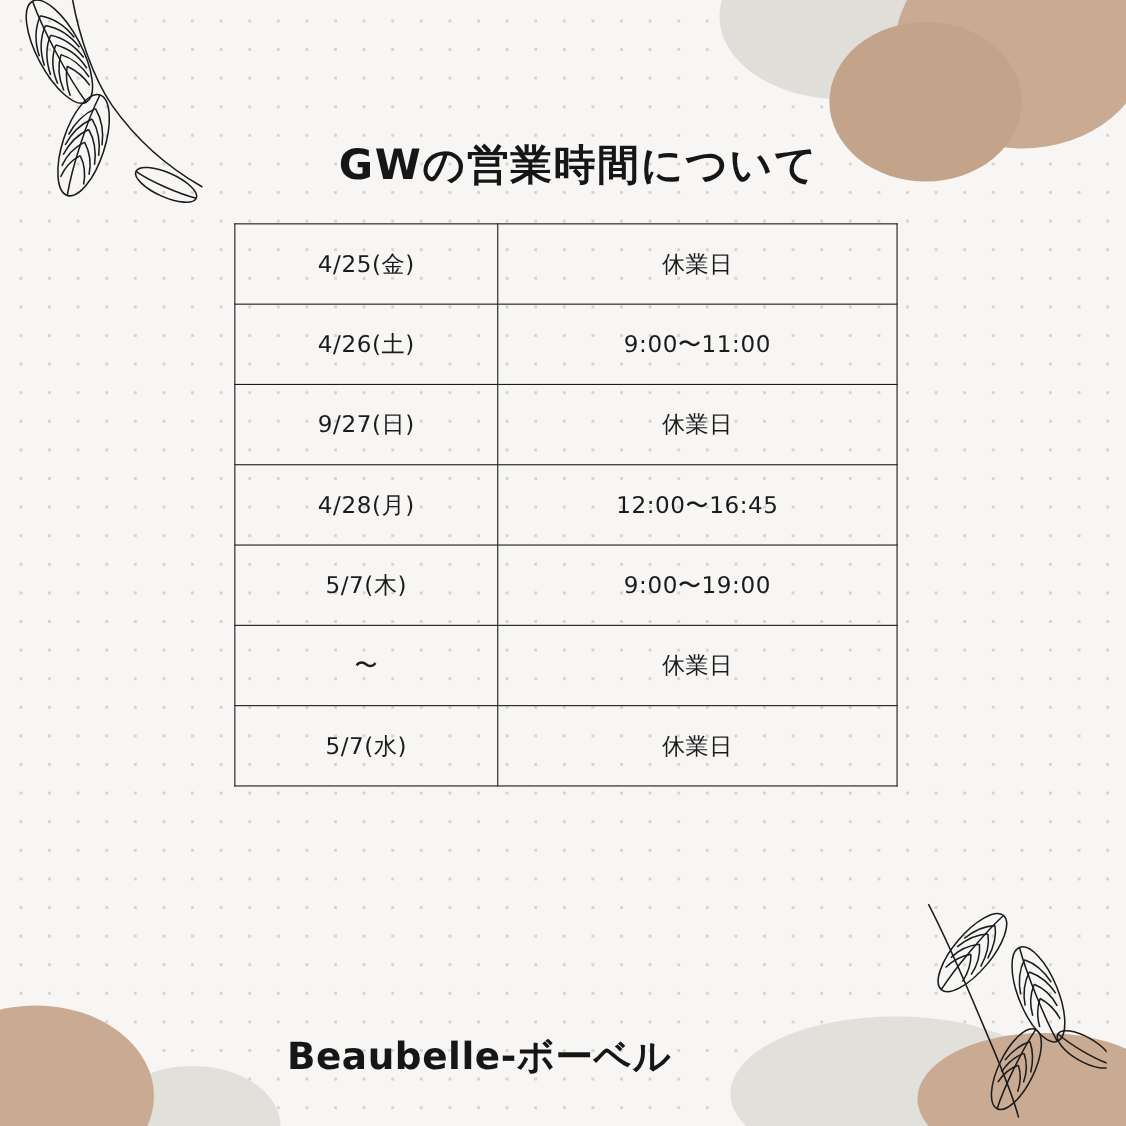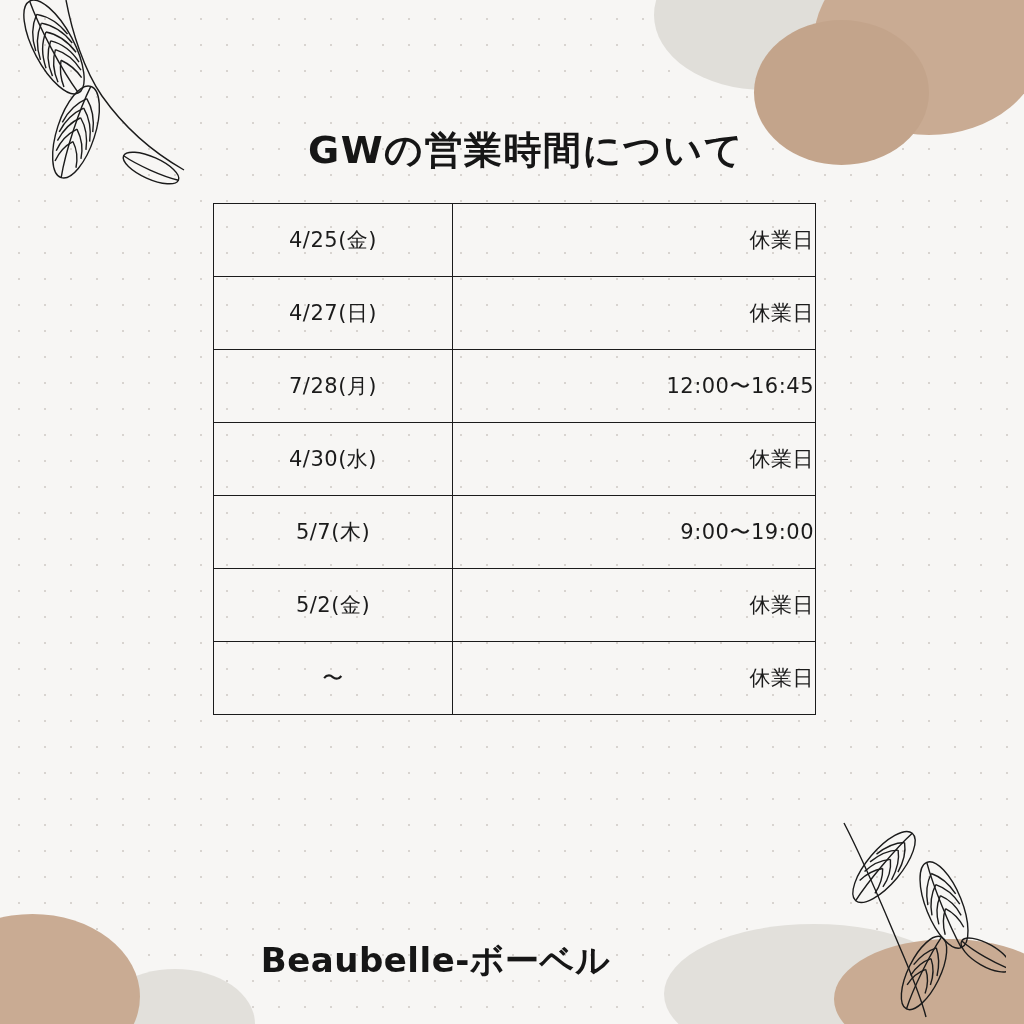--- a/index.html
+++ b/index.html
@@ -113,21 +113,20 @@
     font-size: 21px;
     color: #1b1b1b;
     font-family: "DejaVu Sans", "Liberation Sans", sans-serif;
     letter-spacing: 0.5px;
   }
   table.schedule td.date-cell {
     width: 236px;
   }
   table.schedule td.hours-cell {
     width: 360px;
-    text-align: right;
   }
   td.closed {
     color: #e01b10;
   }
 
   
   .footer {
     position: absolute;
     top: 938px;
     left: 0;
@@ -246,41 +245,41 @@
   <div class="title">GWの営業時間について</div>
 
   <div class="schedule-wrap">
     <table class="schedule">
       <tbody>
         <tr>
           <td class="date-cell">4/25(金)</td>
           <td class="hours-cell closed">休業日</td>
         </tr>
         <tr>
-          <td class="date-cell">4/27(日)</td>
-          <td class="hours-cell closed">休業日</td>
-        </tr>
-        <tr>
-          <td class="date-cell">7/28(月)</td>
+          <td class="date-cell">4/26(土)</td>
+          <td class="hours-cell">9:00〜11:00</td>
+        </tr>
+        <tr>
+          <td class="date-cell">9/27(日)</td>
+          <td class="hours-cell closed">休業日</td>
+        </tr>
+        <tr>
+          <td class="date-cell">4/28(月)</td>
           <td class="hours-cell">12:00〜16:45</td>
-        </tr>
-        <tr>
-          <td class="date-cell">4/30(水)</td>
-          <td class="hours-cell closed">休業日</td>
         </tr>
         <tr>
           <td class="date-cell">5/7(木)</td>
           <td class="hours-cell">9:00〜19:00</td>
         </tr>
         <tr>
-          <td class="date-cell">5/2(金)</td>
-          <td class="hours-cell closed">休業日</td>
-        </tr>
-        <tr>
           <td class="date-cell">〜</td>
+          <td class="hours-cell closed">休業日</td>
+        </tr>
+        <tr>
+          <td class="date-cell">5/7(水)</td>
           <td class="hours-cell closed">休業日</td>
         </tr>
       </tbody>
     </table>
   </div>
 
   <div class="footer">Beaubelle-ボーベル</div>
 
 </div>
 

